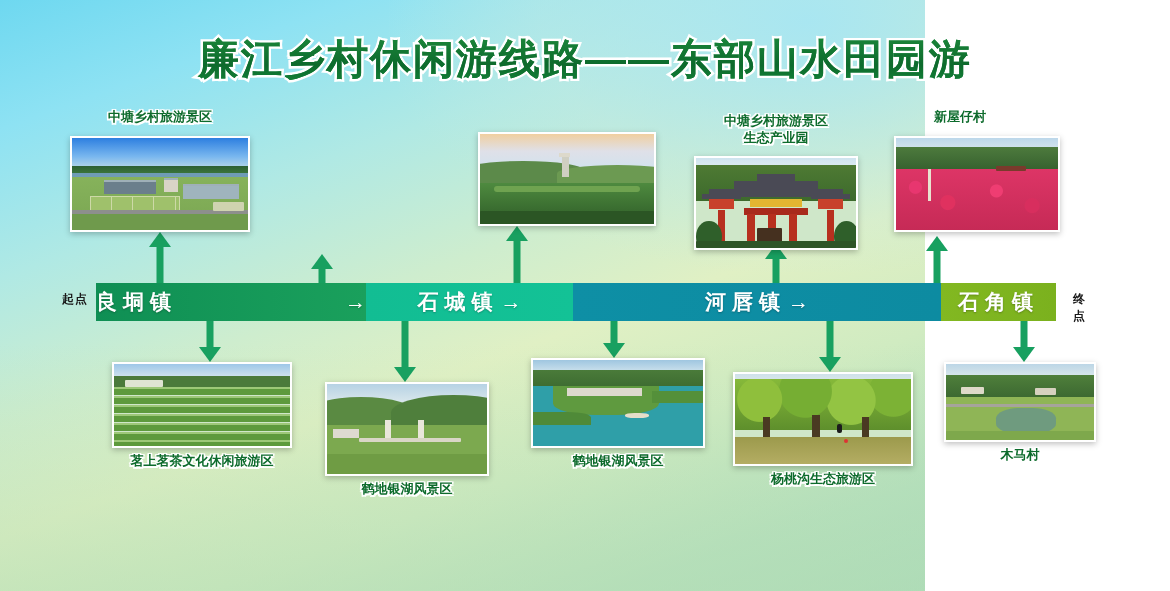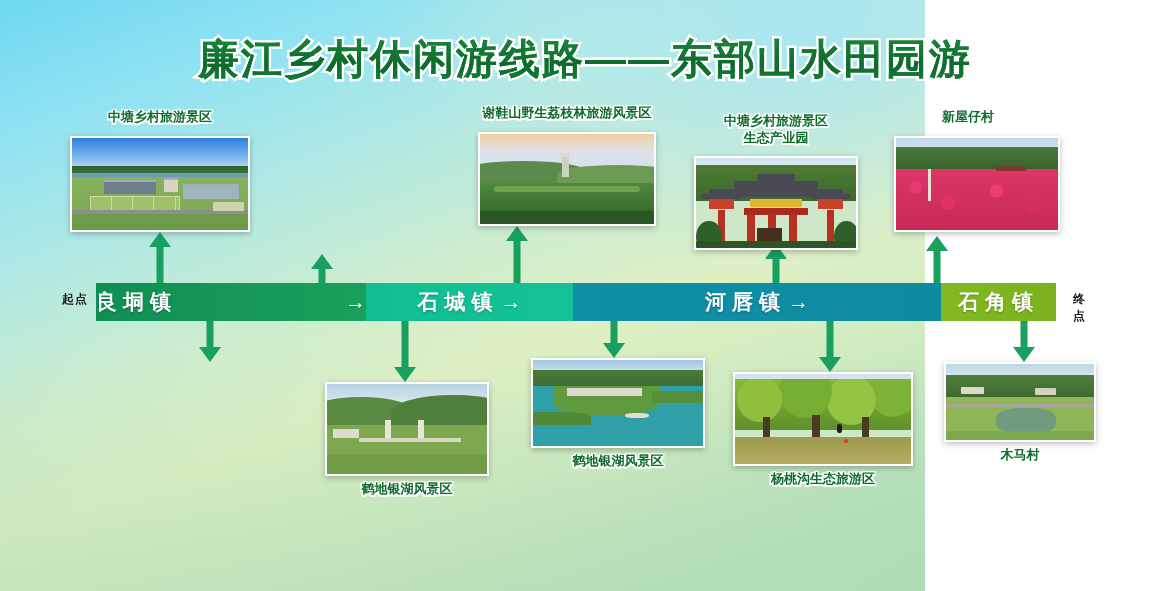--- a/index.html
+++ b/index.html
@@ -288,21 +288,20 @@
         <div class="sky"></div>
         <div class="ridge" style="left:-10%;top:30%;width:70%;height:26%;"></div>
         <div class="ridge" style="left:44%;top:34%;width:70%;height:24%;background:#6c9a52;"></div>
         <div class="pagoda" style="left:47%;top:22%;width:7px;height:26%;"></div>
         <div class="pagoda" style="left:45.6%;top:21%;width:11px;height:5%;background:#ddd9cb;"></div>
         <div class="canopy"></div>
         <div class="speck" style="left:8%;top:58%;width:84%;height:6%;background:#6fa350;border-radius:4px;"></div>
         <div class="speck" style="left:0;top:86%;width:100%;height:14%;background:#2b5524;"></div>
       </div>
     </div>
-    <div class="cap" style="left:-12px;top:-28px;width:202px;">谢鞋山野生荔枝林旅游风景区</div>
   </div>
 
   <div class="card" style="left:694px;top:156px;width:164px;height:94px;">
     <div class="frame">
       <div class="ph p4">
         <div class="sky"></div>
         <div class="mount" style="left:0;top:8%;width:100%;height:40%;background:linear-gradient(to bottom,#4e7a33,#3d6a2c);"></div>
         <div class="roof" style="left:8%;top:34%;width:84%;height:9%;"></div>
         <div class="roof" style="left:24%;top:26%;width:52%;height:9%;"></div>
         <div class="roof" style="left:38%;top:18%;width:24%;height:9%;"></div>
@@ -330,23 +329,40 @@
   <div class="card" style="left:894px;top:136px;width:166px;height:96px;">
     <div class="frame">
       <div class="ph p5">
         <div class="sky"></div>
         <div class="hills"></div>
         <div class="flowers"></div>
         <div class="post" style="left:20%;top:34%;width:3px;height:34%;"></div>
         <div class="speck" style="left:62%;top:30%;width:18%;height:6%;background:#7a3a2c;"></div>
       </div>
     </div>
-    <div class="cap" style="left:18px;top:-28px;width:112px;">新屋仔村</div>
-  </div>
-
+    <div class="cap" style="left:10px;top:-28px;width:112px;">新屋仔村</div>
+  </div>
+
+  <div class="card" style="left:112px;top:362px;width:180px;height:86px;">
+    <div class="frame">
+      <div class="ph p6">
+        <div class="sky"></div>
+        <div class="far"></div>
+        <div class="terr" style="top:28%;"></div>
+        <div class="terr" style="top:39%;"></div>
+        <div class="terr" style="top:50%;"></div>
+        <div class="terr" style="top:61%;"></div>
+        <div class="terr" style="top:72%;"></div>
+        <div class="terr" style="top:83%;"></div>
+        <div class="terr" style="top:93%;"></div>
+        <div class="speck" style="left:6%;top:20%;width:22%;height:8%;background:#dfe4d2;"></div>
+      </div>
+    </div>
+    <div class="cap" style="left:-4px;top:90px;width:188px;">茗上茗茶文化休闲旅游区</div>
+  </div>
 
   <div class="card" style="left:325px;top:382px;width:164px;height:94px;">
     <div class="frame">
       <div class="ph p7">
         <div class="sky"></div>
         <div class="ridge" style="left:-14%;top:14%;width:70%;height:34%;"></div>
         <div class="ridge" style="left:40%;top:12%;width:78%;height:36%;background:#4f7f3c;"></div>
         <div class="valley" style="left:0;top:46%;width:100%;height:54%;"></div>
         <div class="tower" style="left:36%;top:40%;width:6px;height:24%;"></div>
         <div class="tower" style="left:57%;top:40%;width:6px;height:24%;"></div>

